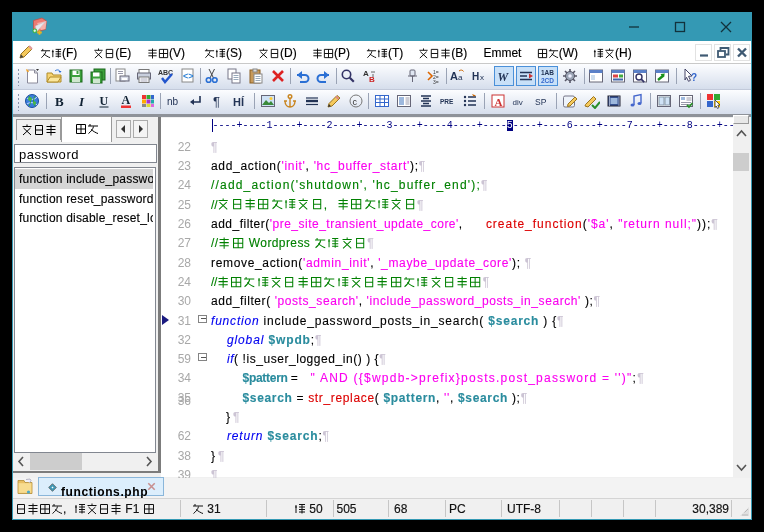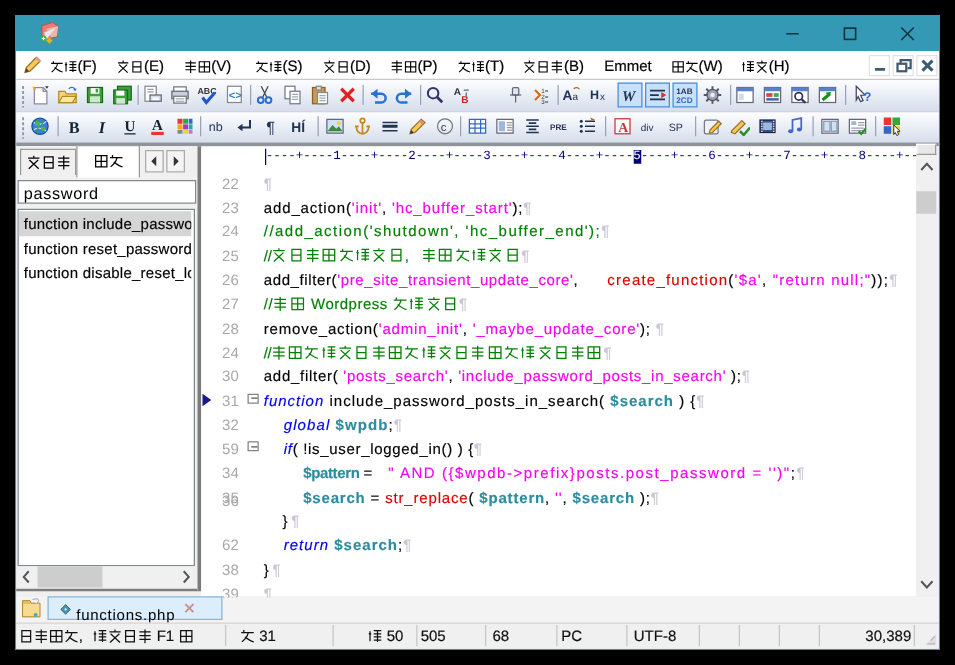--- a/index.html
+++ b/index.html
@@ -57,21 +57,21 @@
 .code .f { color:#dd0000; }
 .code .k { color:#000; }
 .pl { color:#ccc4d4; }
 .tri { position:absolute; left:162px; width:0; height:0; border-left:7px solid #1a1a80; border-top:5.5px solid transparent; border-bottom:5.5px solid transparent; }
 .fold { position:absolute; left:198px; width:9px; height:8px; border:1px solid #848484; background:#fff; }
 .fold::after { content:""; position:absolute; left:1.5px; top:2.8px; width:5px; height:1px; background:#555; }
 #vsb { position:absolute; left:733px; top:124px; width:16px; height:353px; background:#f0f0f0; }
 #vsplitbox { position:absolute; left:733px; top:115px; width:16px; height:9px; background:#e8e8e8; border:1px solid #999; border-top-color:#fff; border-left-color:#fff; }
 #vthumb { position:absolute; left:733px; top:153px; width:16px; height:18px; background:#cdcdcd; }
 #tabbar { position:absolute; left:13px; top:478px; width:738px; height:20px; background:#f3f3f3; }
-#doctab { position:absolute; left:38px; top:477px; width:140px; height:19px; background:#dceefc; border:1px solid #8ab6da; font-size:12px; letter-spacing:0.6px; color:#000; padding:7px 0 0 22px; }
+#doctab { position:absolute; left:38px; top:477px; width:126px; height:19px; background:#dceefc; border:1px solid #8ab6da; font-size:12px; letter-spacing:0.6px; color:#000; padding:7px 0 0 22px;font-weight:bold; }
 #docfolder { position:absolute; left:16px; top:478px; width:18px; height:17px; }
 #status { position:absolute; left:13px; top:498px; width:738px; height:21px; background:#f0f0f0; border-top:1px solid #d4d4d4; }
 .st { position:absolute; top:502px; font-size:12px; color:#111; white-space:nowrap; -webkit-text-stroke:0.15px #111; }
 .ssep { position:absolute; top:500px; width:1px; height:17px; background:#c6c6c6; }
 </style></head>
 <body>
 <svg width="0" height="0" style="position:absolute">
 <defs>
 <symbol id="h1" viewBox="0 0 12 12">
         <path d="M1.5 2.5h9M6 .5v2M2 11L9.5 4M2.5 4l7.5 7"></path>

